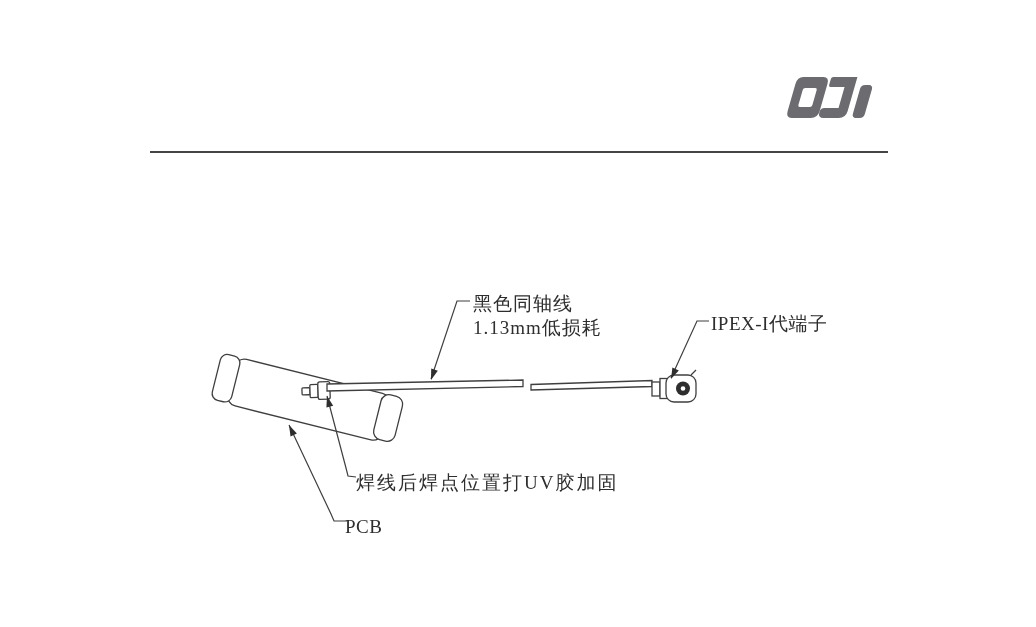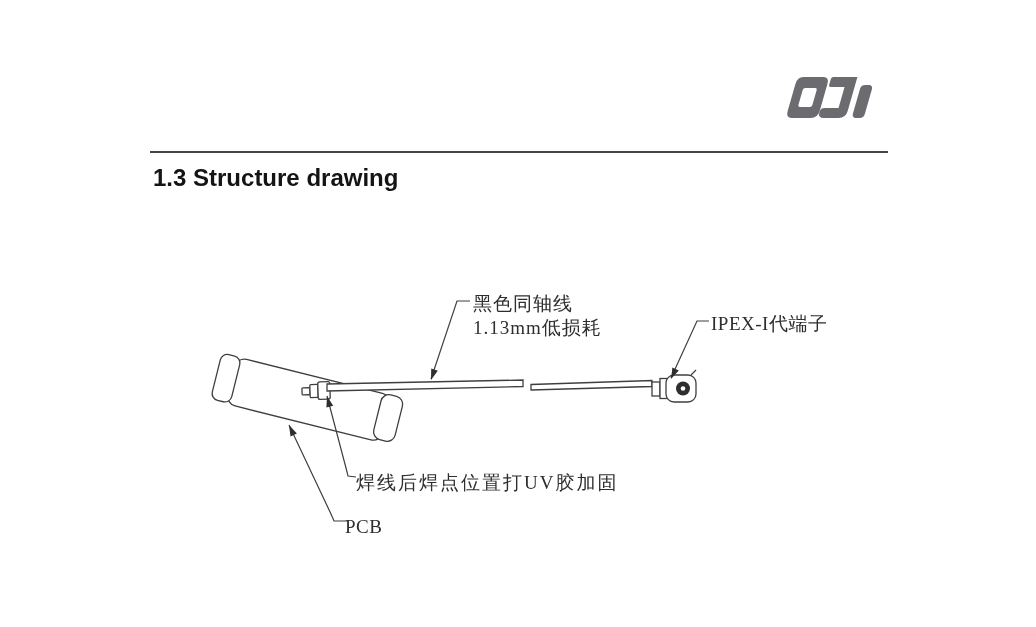--- a/index.html
+++ b/index.html
@@ -35,21 +35,20 @@
         <path fill-rule="evenodd" d="M8,2 H28 Q34,2 34,9 V36 Q34,43 27,43 H8 Q2,43 2,36 V9 Q2,2 8,2 Z
                  M13,13 Q11,13 11,15 V30 Q11,32 13,32 H23 Q25,32 25,30 V15 Q25,13 23,13 Z"></path>
         <path d="M38,2 H62 V36 Q62,43 55,43 H40 Q34,43 34,37 Q34,33 38,33 H52 V12 H38 Q36,12 36,10 V4 Q36,2 38,2 Z"></path>
         <rect x="68" y="10" width="12" height="33" rx="4"></rect>
       </g>
     </svg>
   </div>
 
   <div class="header-rule"></div>
 
-  <div class="section-title">1.3 Structure drawing</div>
 
   <svg class="figure-svg" viewBox="0 0 1036 627">
     <defs>
       <clipPath id="wmclip">
           <rect x="598" y="372" width="259" height="200"></rect>
         </clipPath>
     </defs>
 
     <text clip-path="url(#wmclip)" transform="translate(705,585) rotate(-38)" font-family="'DejaVu Sans',sans-serif" font-style="italic" font-size="130" letter-spacing="4" fill="#bdbdbd">ntia</text>
 

